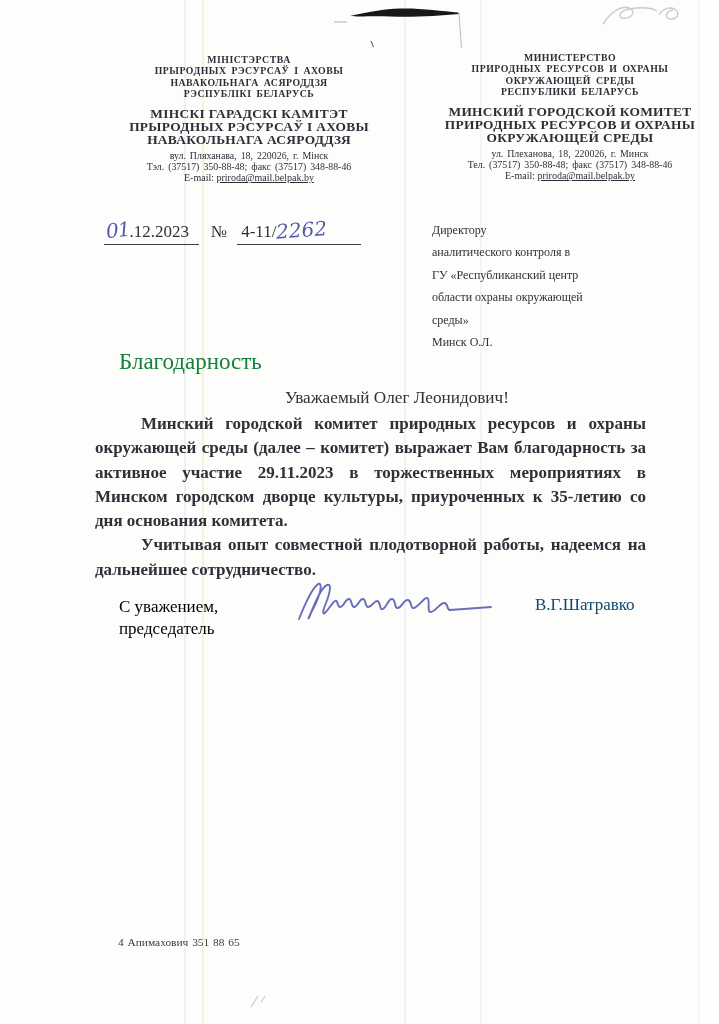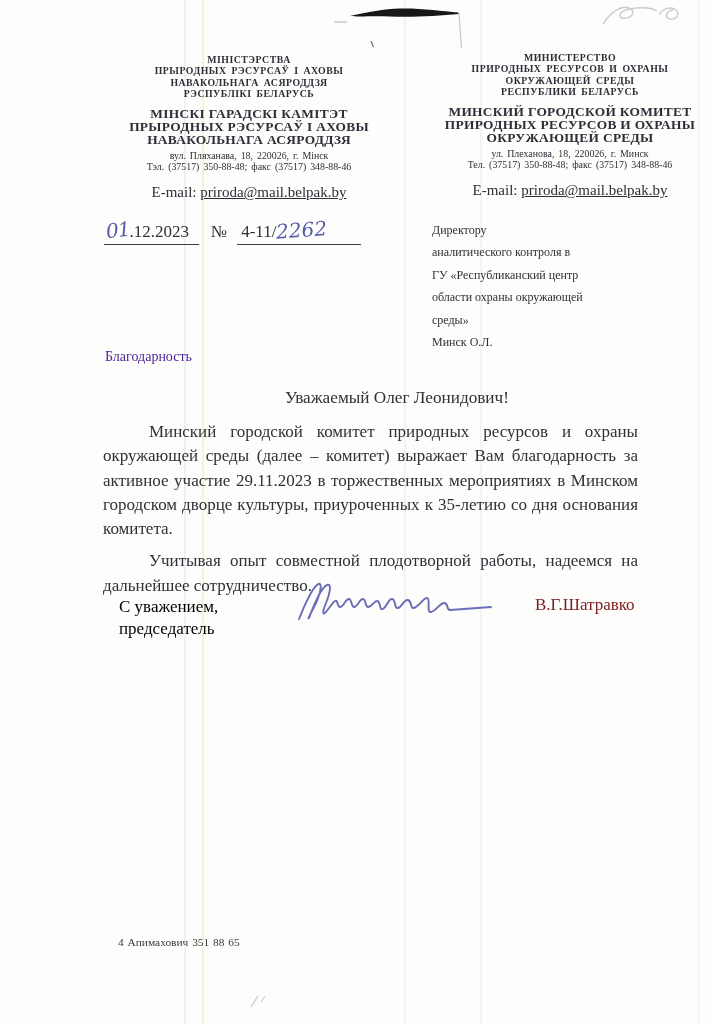--- a/index.html
+++ b/index.html
@@ -26,21 +26,21 @@
 
   
   .lh-block{position:absolute;text-align:center;color:#2d2e38;}
   .lh-left{left:98px;top:54px;width:302px;}
   .lh-right{left:424px;top:52px;width:292px;text-align:center;}
   .lh-small{font-size:9.8px;font-weight:bold;line-height:11.3px;letter-spacing:0.5px;word-spacing:2px;}
   .lh-committee{margin-top:9px;}
   .lh-big{font-size:13.4px;font-weight:bold;line-height:12.8px;letter-spacing:0.3px;}
   .lh-addrs{margin-top:3px;}
   .lh-addr{font-size:9.9px;line-height:11.4px;word-spacing:1.5px;}
-  .lh-email{margin-top:12px;font-size:15px;}
+  .lh-email{margin-top:0;font-size:10px;}
   .lh-email-value{text-decoration:underline;}
 
   
   .ref-line{
     position:absolute;left:104px;top:218px;
     font-size:17px;color:#2f3038;white-space:nowrap;
     display:flex;align-items:baseline;
   }
   .ref-seg{border-bottom:1.6px solid #3c3d46;padding:0 10px 2px 2px;}
   .ref-seg2{border-bottom:1.6px solid #3c3d46;padding:0 34px 2px 4px;}
@@ -51,29 +51,29 @@
     color:#575aab;
     display:inline-block;
   }
   .hw-date{font-size:20px;transform:rotate(-6deg);letter-spacing:-1px;}
   .hw-num{font-size:20px;transform:rotate(-4deg);letter-spacing:0px;}
 
   
   .addressee{position:absolute;left:432px;top:219px;width:272px;
     font-size:12px;line-height:22.4px;color:#2f3038;}
 
-  .doc-type{position:absolute;left:105px;top:349px;font-size:14px;color:#4c1d95;}
+  .doc-type{position:absolute;left:119px;top:349px;font-size:23px;color:#15803d;}
   .salutation{position:absolute;left:285px;top:388px;font-size:17.2px;color:#2f3038;}
 
   .body-text{position:absolute;left:95px;top:412px;width:551px;
     font-size:17px;line-height:24.3px;color:#2f3038;}
-  .body-text p{margin:8px;text-align:justify;text-indent:46px;}
+  .body-text p{margin:0;text-align:justify;text-indent:46px;font-weight:bold;}
 
   .closing{position:absolute;left:119px;top:581px;font-size:17px;line-height:21.5px;color:#000000;margin-top:15px;}
-  .signer-name{position:absolute;left:535px;top:595px;font-size:17px;color:#7f1d1d;}
+  .signer-name{position:absolute;left:535px;top:595px;font-size:17px;color:#0c4a6e;}
   .signature-svg{position:absolute;left:293px;top:577px;}
 
   .footer-exec{position:absolute;left:118px;top:936px;font-size:11.4px;color:#3a3a42;word-spacing:1px;}
 </style>
 </head>
 <body>
 
 <div class="page">
 
   <div class="scanline sl-b1"></div>

